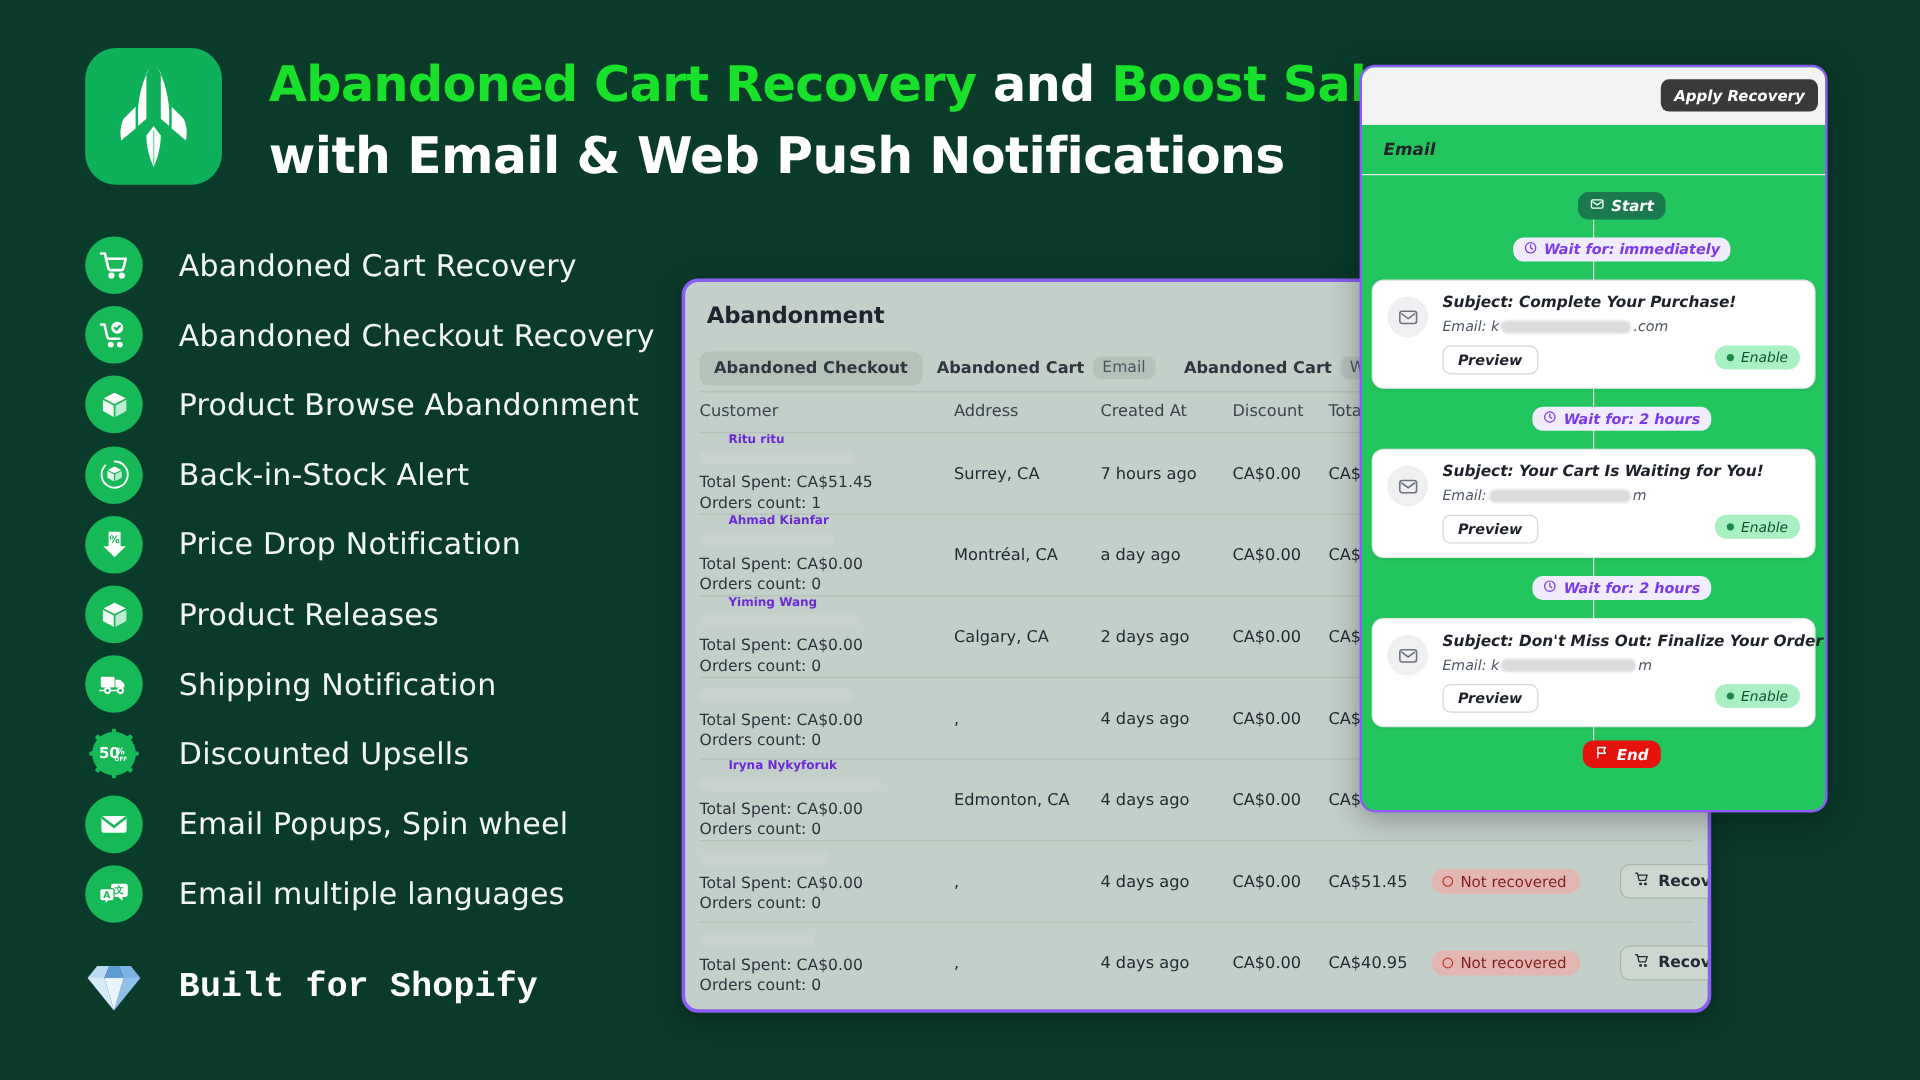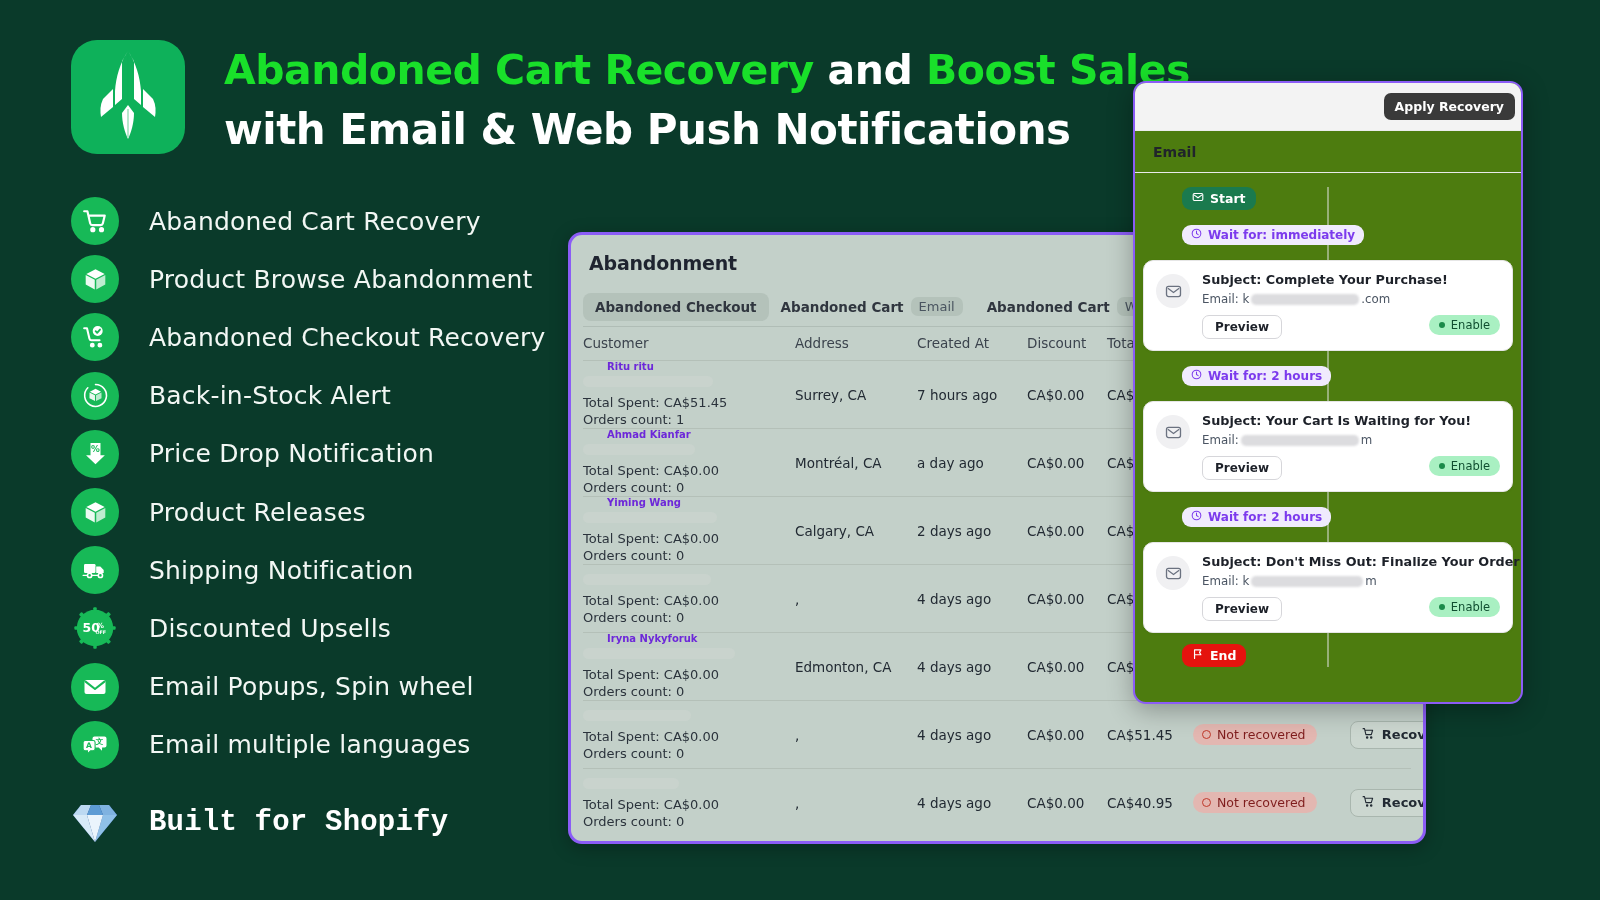--- a/index.html
+++ b/index.html
@@ -114,26 +114,27 @@
   }
   .btn-recover {
     display: inline-flex; align-items: center; gap: 7px;
     background: #ccd7d0; border: 1px solid #a9b6ae;
     border-radius: 8px; padding: 5px 11px;
     font-size: 13px; font-weight: 600; color: #222a33;
   }
 
   
   .flow-panel {
-    position: absolute; left: 1133px; top: 81px;
+    position: absolute; left: 1133px; top: 54px;
     width: 390px; height: 623px;
-    background: #4d7c0f; border-radius: 13px;
+    background: #22c55e; border-radius: 13px;
     border: 2px solid #8b5cf6;
     overflow: hidden;
     box-shadow: 0 6px 26px rgba(0,0,0,.3);
+    font-style: italic;
   }
   .fp-topbar {
     height: 48px; background: #f3f3f3;
     display: flex; align-items: center; justify-content: flex-end;
     padding-right: 10px;
     border-bottom: 1px solid #ececec;
   }
   .btn-apply {
     background: #3a3a3a; color: #fff; font-size: 12.5px; font-weight: 700;
     border-radius: 7px; padding: 6px 11px; white-space: nowrap;
@@ -142,21 +143,21 @@
   .fp-subbar {
     height: 42px; display: flex; align-items: center; padding-left: 18px;
     border-bottom: 1px solid #eaeaea;
     font-size: 14px; font-weight: 700; color: #20242b;
   }
   .fp-body { position: relative; padding: 14px 0 0 0; }
   .spine {
     position: absolute; left: 50%; top: 14px; bottom: 0; width: 1px;
     background: #e4e4e4; transform: translateX(-0.5px);
   }
-  .pill-row { display: flex; position: relative; z-index: 2; padding-left: 47px; }
+  .pill-row { display: flex; justify-content: center; position: relative; z-index: 2; padding-left: 47px; }
   .pill {
     display: inline-flex; align-items: center; gap: 6px;
     font-size: 12.5px; font-weight: 700; border-radius: 9px; padding: 4px 10px;
   }
   .pill.start { background: #1a7a4e; color: #fff; }
   .pill.end   { background: #e5130e; color: #fff; }
   .pill.wait  { background: #f0ebfd; color: #7c3aed; font-weight: 600; font-size: 12px; padding: 3px 9px; }
 
   .mail-card {
     position: relative; z-index: 2;
@@ -223,40 +224,40 @@
           <path d="M2 3h3l2.6 11.2a2 2 0 0 0 2 1.6h7.6a2 2 0 0 0 2-1.5L21 7H6"></path>
           <circle cx="10" cy="20" r="1.4" fill="#fff"></circle>
             <circle cx="18" cy="20" r="1.4" fill="#fff"></circle>
         </svg>
       </div>
       <div class="fl">Abandoned Cart Recovery</div>
     </div>
 
     <div class="feature">
       <div class="fi">
-        <svg width="25" height="25" viewBox="0 0 24 24">
-          <path d="M12 2.2 3.2 6.6 12 11.2l8.8-4.6z" fill="#fff"></path>
-          <path d="M2.6 7.7v9.1L11.3 21.6V12.3z" fill="#fff" opacity=".92"></path>
-          <path d="M21.4 7.7v9.1L12.7 21.6V12.3z" fill="#fff" opacity=".72"></path>
-        </svg>
-      </div>
-      <div class="fl">Product Browse Abandonment</div>
-    </div>
-
-    <div class="feature">
-      <div class="fi">
         <svg width="26" height="26" viewBox="0 0 24 24" fill="none" stroke="#fff" stroke-width="1.9" stroke-linecap="round" stroke-linejoin="round">
           <circle cx="14.5" cy="6.5" r="4.6" fill="#fff" stroke="none"></circle>
           <path d="M12.6 6.6l1.4 1.5 2.6-3" stroke="#17b957" stroke-width="1.7"></path>
           <path d="M2 4h2.6l2.3 9.6a1.8 1.8 0 0 0 1.8 1.4h7.5"></path>
           <circle cx="9.5" cy="19.5" r="1.3" fill="#fff"></circle>
             <circle cx="16.5" cy="19.5" r="1.3" fill="#fff"></circle>
         </svg>
       </div>
       <div class="fl">Abandoned Checkout Recovery</div>
+    </div>
+
+    <div class="feature">
+      <div class="fi">
+        <svg width="25" height="25" viewBox="0 0 24 24">
+          <path d="M12 2.2 3.2 6.6 12 11.2l8.8-4.6z" fill="#fff"></path>
+          <path d="M2.6 7.7v9.1L11.3 21.6V12.3z" fill="#fff" opacity=".92"></path>
+          <path d="M21.4 7.7v9.1L12.7 21.6V12.3z" fill="#fff" opacity=".72"></path>
+        </svg>
+      </div>
+      <div class="fl">Product Browse Abandonment</div>
     </div>
 
     <div class="feature">
       <div class="fi">
         <svg width="27" height="27" viewBox="0 0 26 26">
           <path d="M13 2.5a10.5 10.5 0 1 1-7.4 3.1" fill="none" stroke="#fff" stroke-width="1.5" stroke-linecap="round"></path>
           <path d="M13 6.6 7.6 9.3 13 12l5.4-2.7z" fill="#fff"></path>
           <path d="M7.2 10.1v5.5l5.3 2.8v-5.6z" fill="#fff" opacity=".9"></path>
           <path d="M18.8 10.1v5.5l-5.3 2.8v-5.6z" fill="#fff" opacity=".7"></path>
         </svg>

